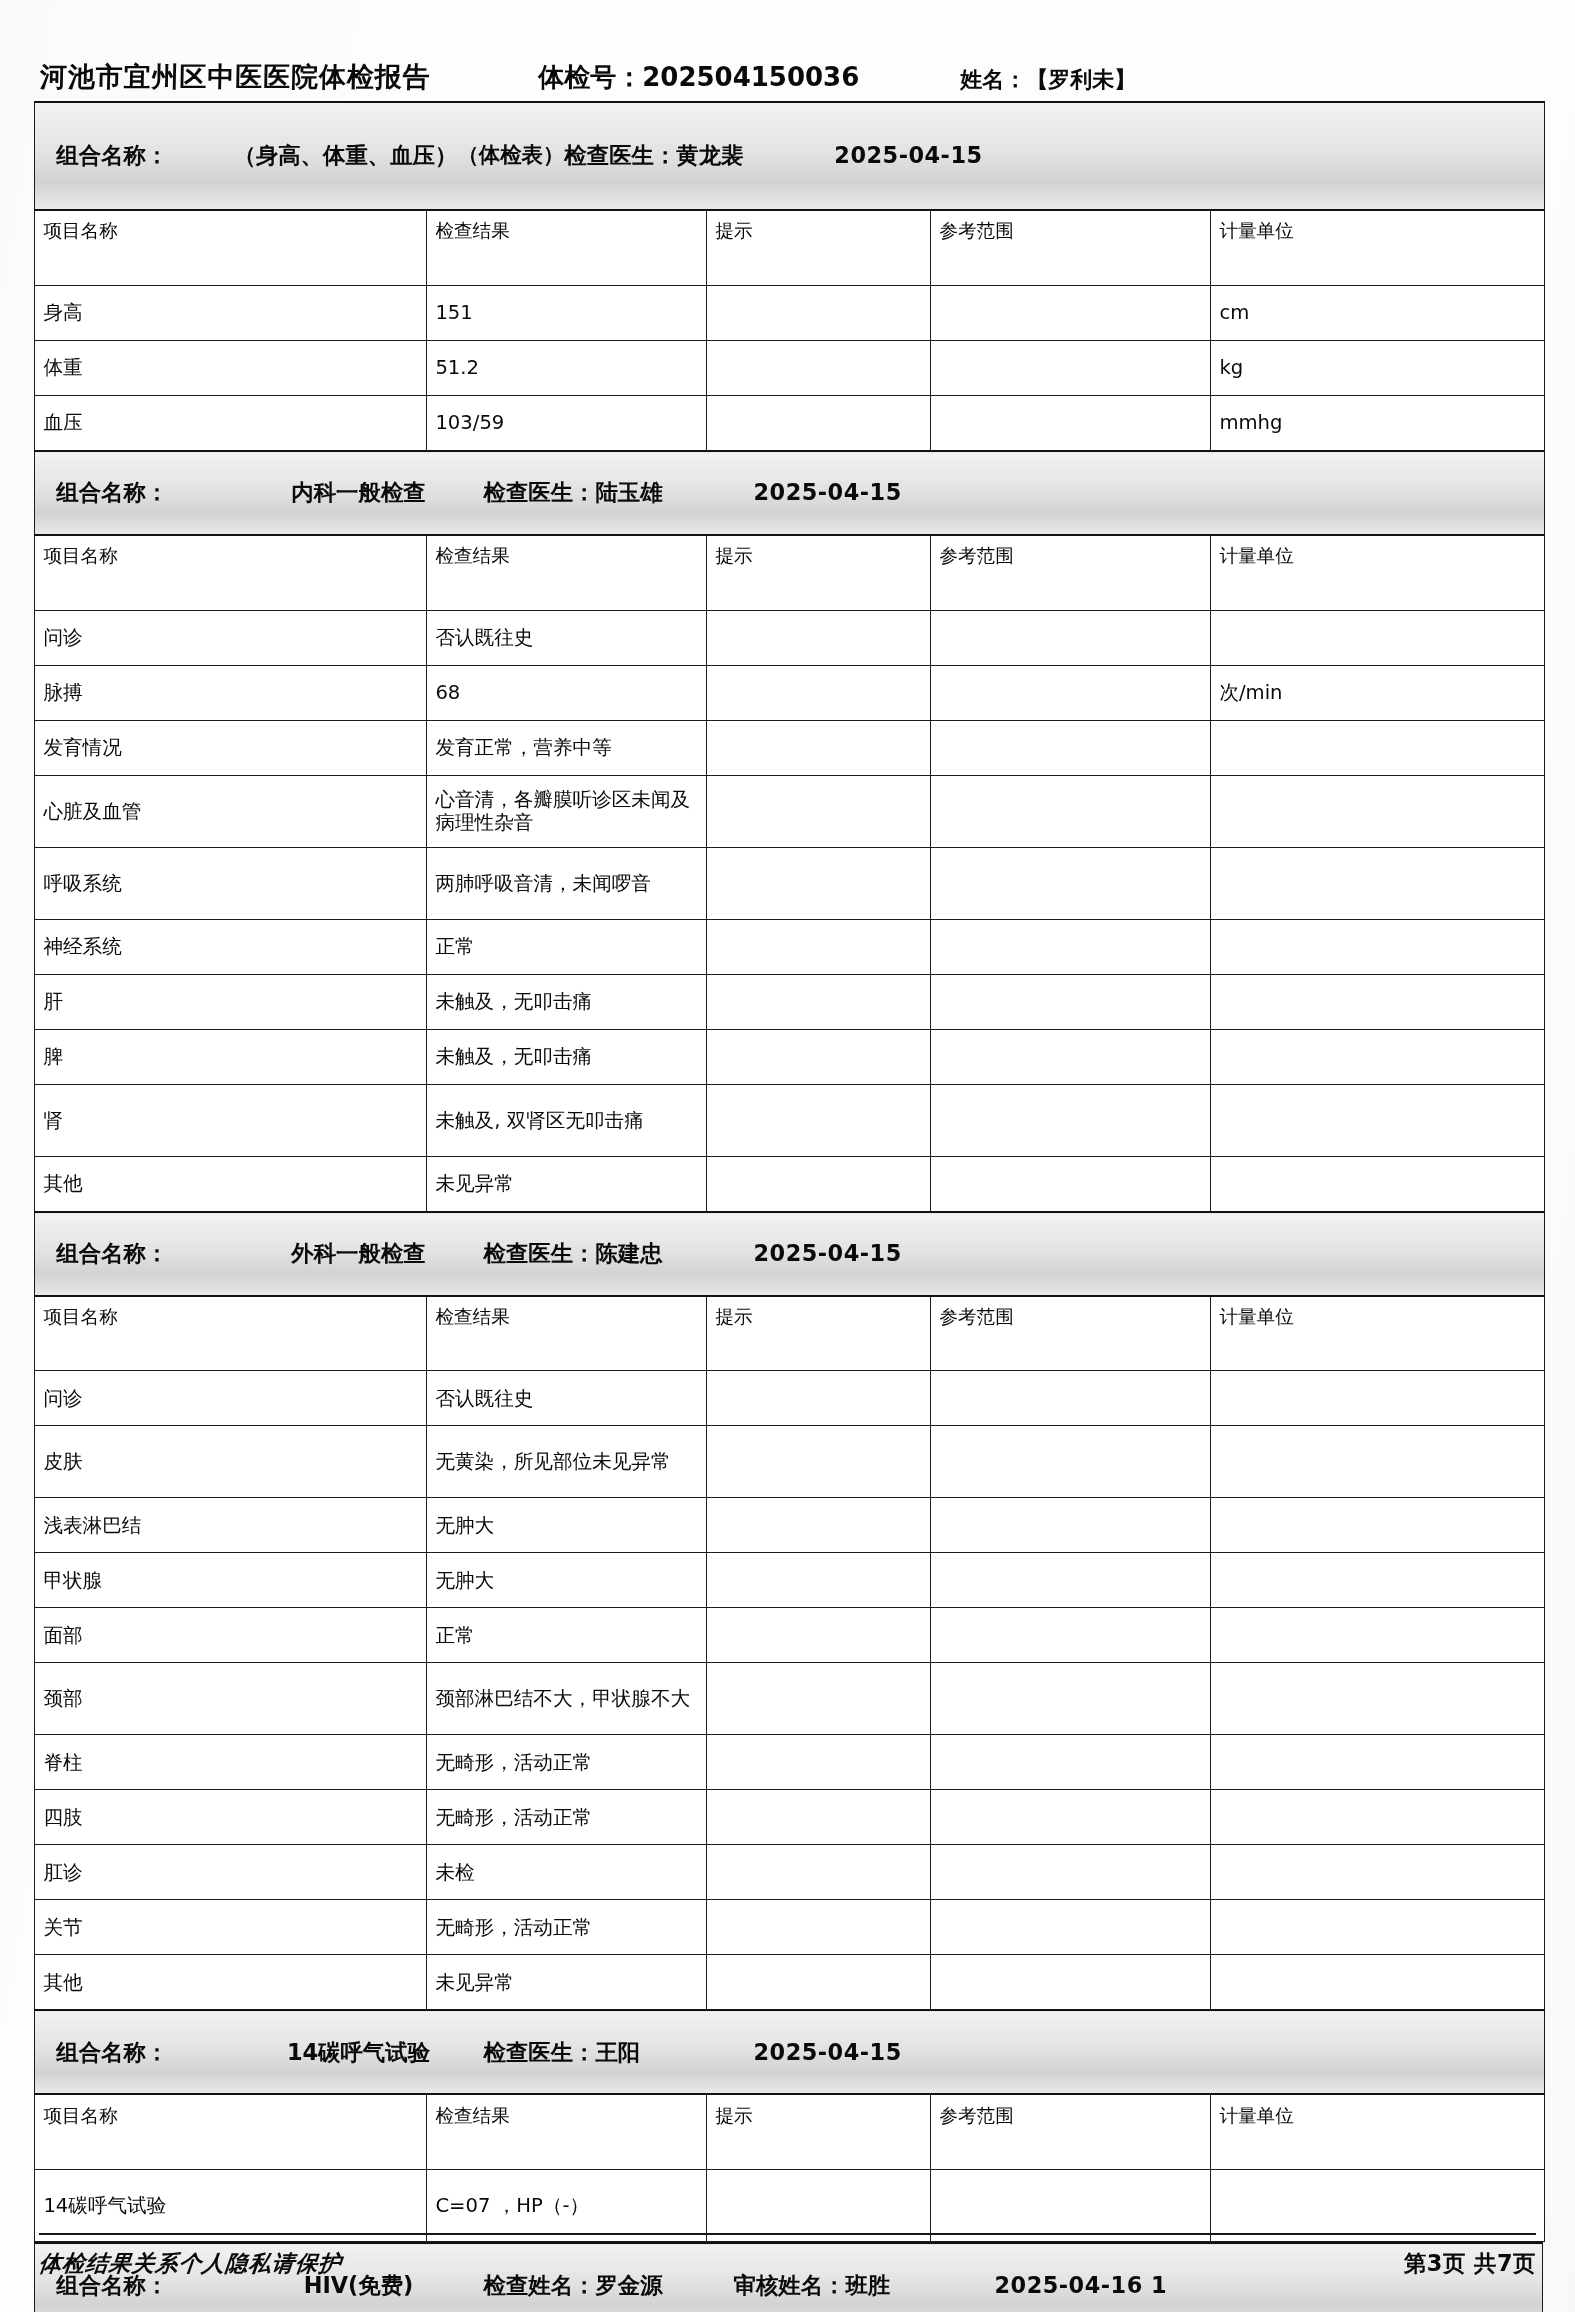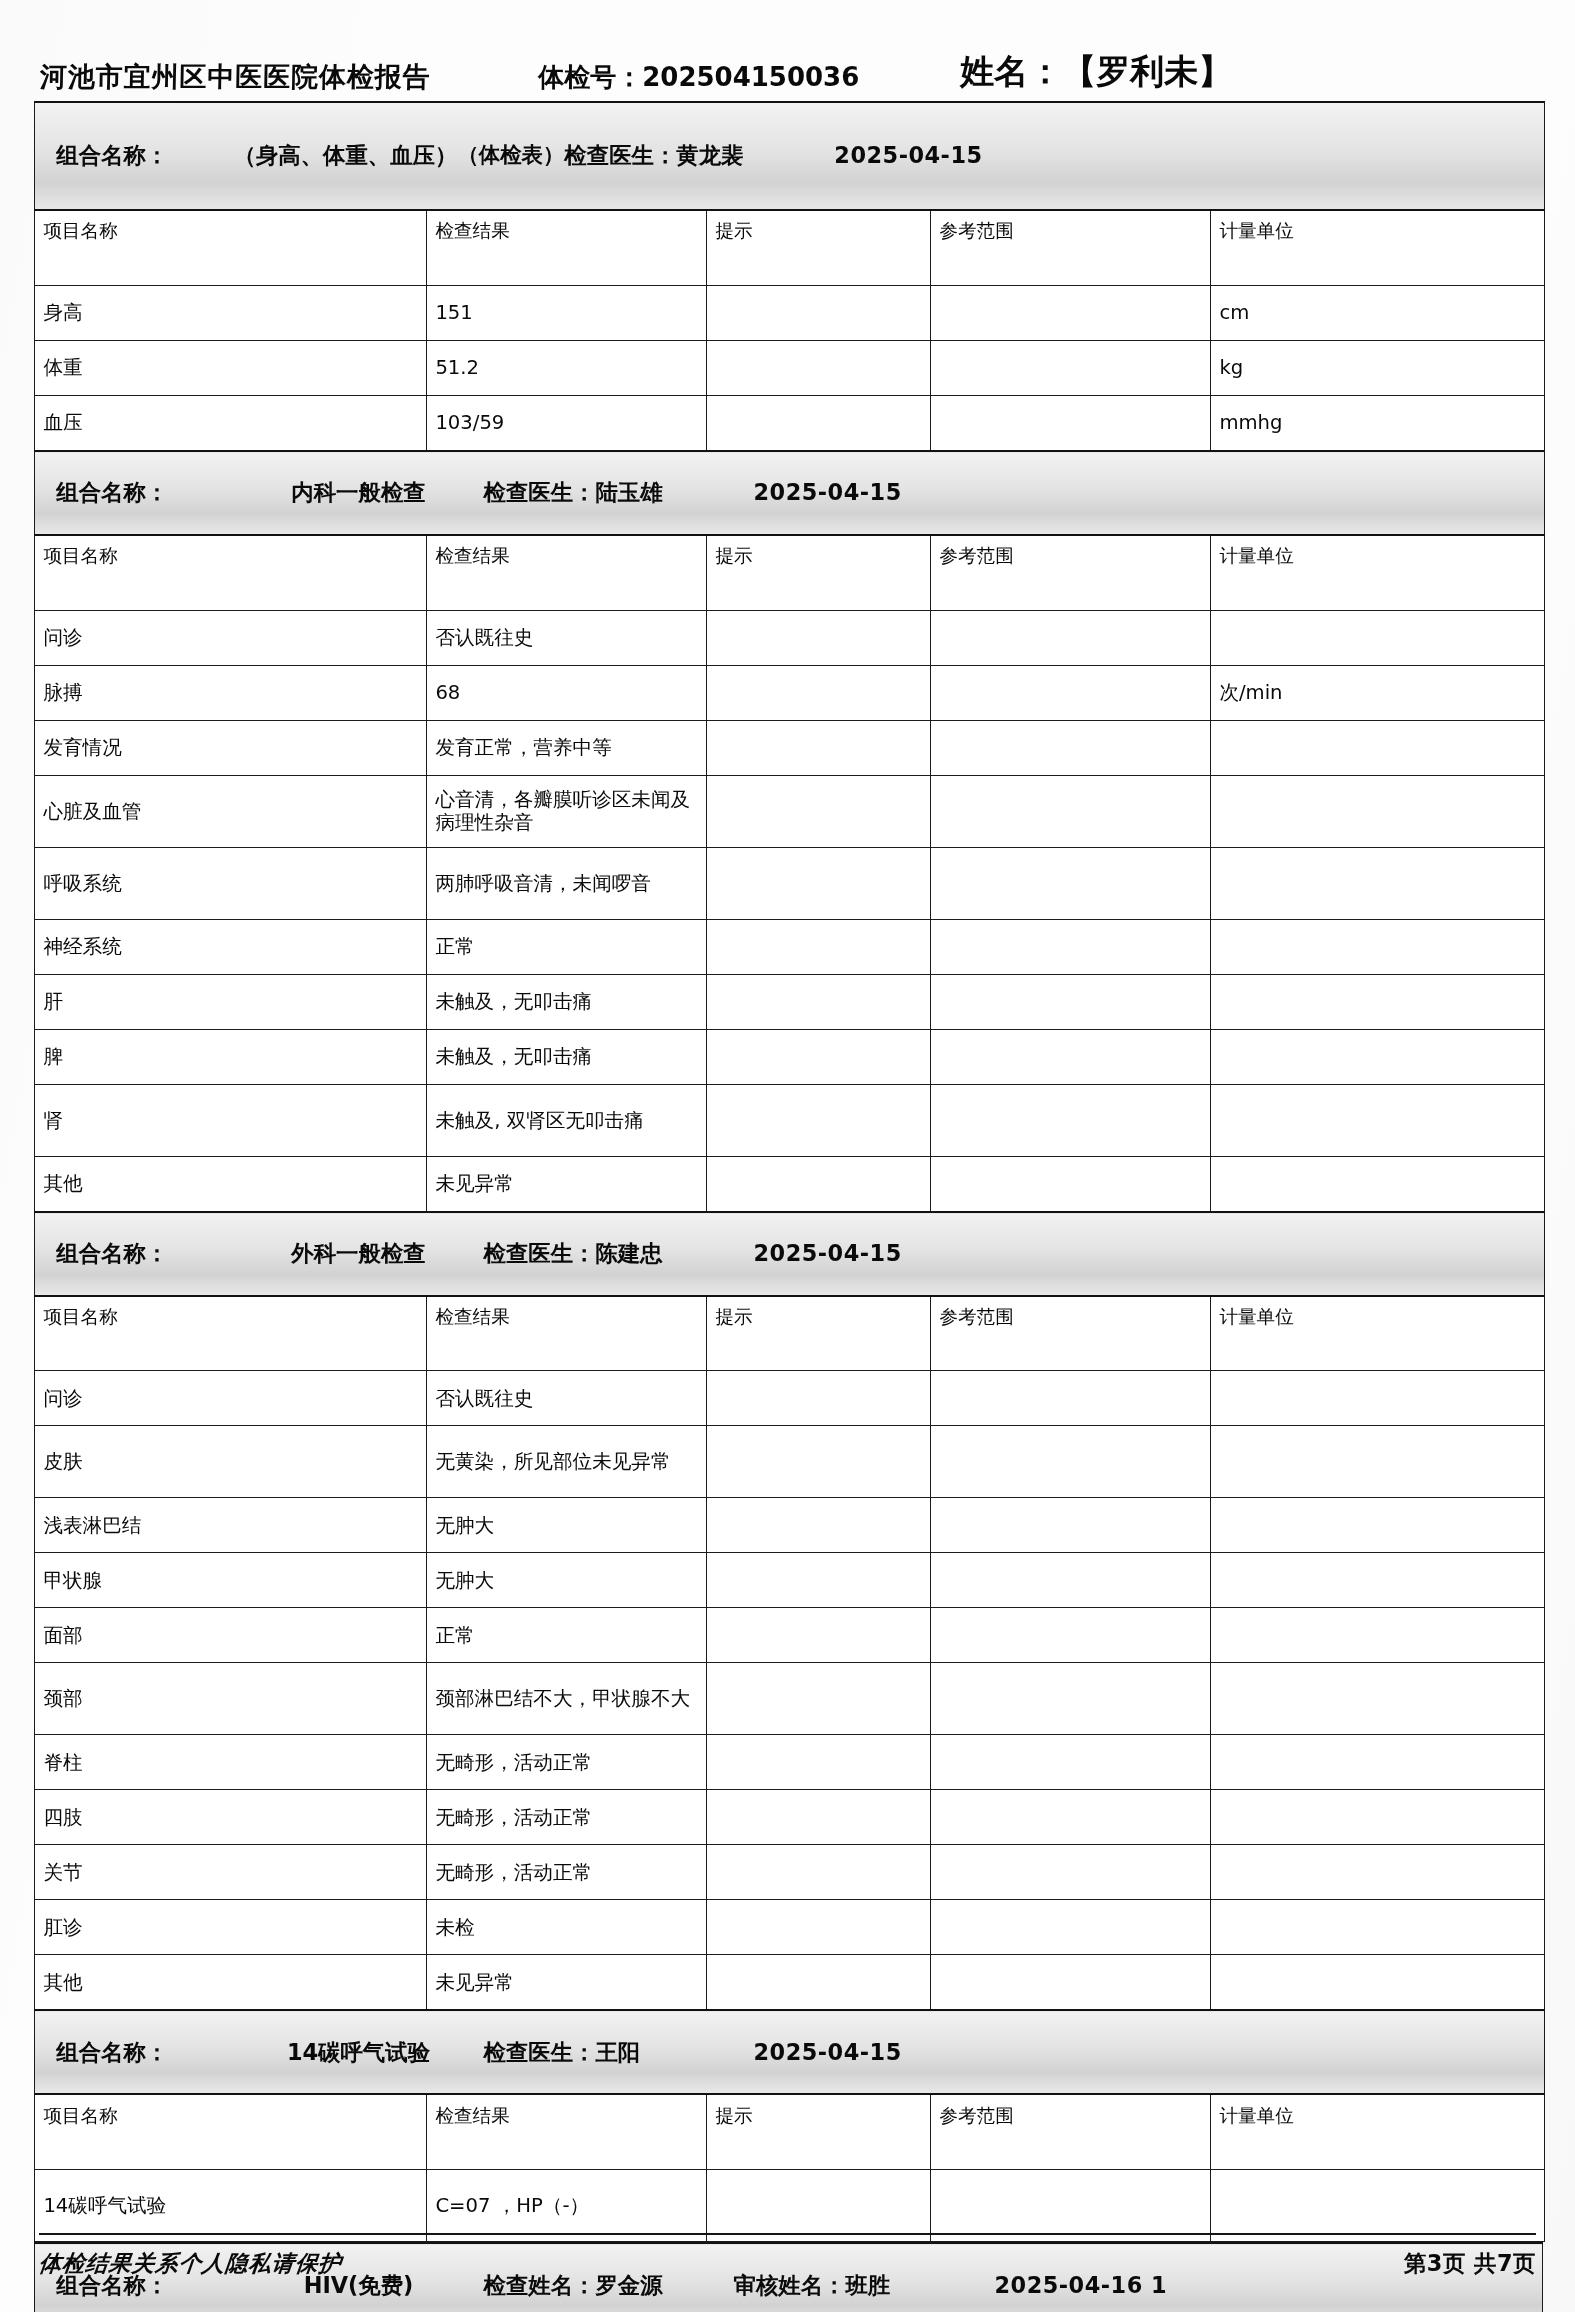--- a/index.html
+++ b/index.html
@@ -47,21 +47,21 @@
     font-weight: bold;
     font-size: 26px;
     white-space: nowrap;
     margin-left: 108px;
   }
   .doc-header .hdr-exam-no .num {
     letter-spacing: 0px;
   }
   .doc-header .hdr-name {
     font-weight: bold;
-    font-size: 34px;
+    font-size: 22px;
     white-space: nowrap;
     margin-left: 101px;
   }
 
   
   .report-table {
     width: 100%;
     border-collapse: collapse;
     table-layout: fixed;
     font-size: 19.6px;
@@ -379,29 +379,29 @@
           <td></td>
         </tr>
         <tr class="data-row">
           <td class="wrap-cell">四肢</td>
           <td class="result-cell wrap-cell">无畸形，活动正常</td>
           <td></td>
           <td></td>
           <td></td>
         </tr>
         <tr class="data-row">
+          <td class="wrap-cell">肛诊</td>
+          <td class="result-cell wrap-cell">未检</td>
+          <td></td>
+          <td></td>
+          <td></td>
+        </tr>
+        <tr class="data-row">
           <td class="wrap-cell">关节</td>
           <td class="result-cell wrap-cell">无畸形，活动正常</td>
-          <td></td>
-          <td></td>
-          <td></td>
-        </tr>
-        <tr class="data-row">
-          <td class="wrap-cell">肛诊</td>
-          <td class="result-cell wrap-cell">未检</td>
           <td></td>
           <td></td>
           <td></td>
         </tr>
         <tr class="data-row">
           <td class="wrap-cell">其他</td>
           <td class="result-cell wrap-cell">未见异常</td>
           <td></td>
           <td></td>
           <td></td>

